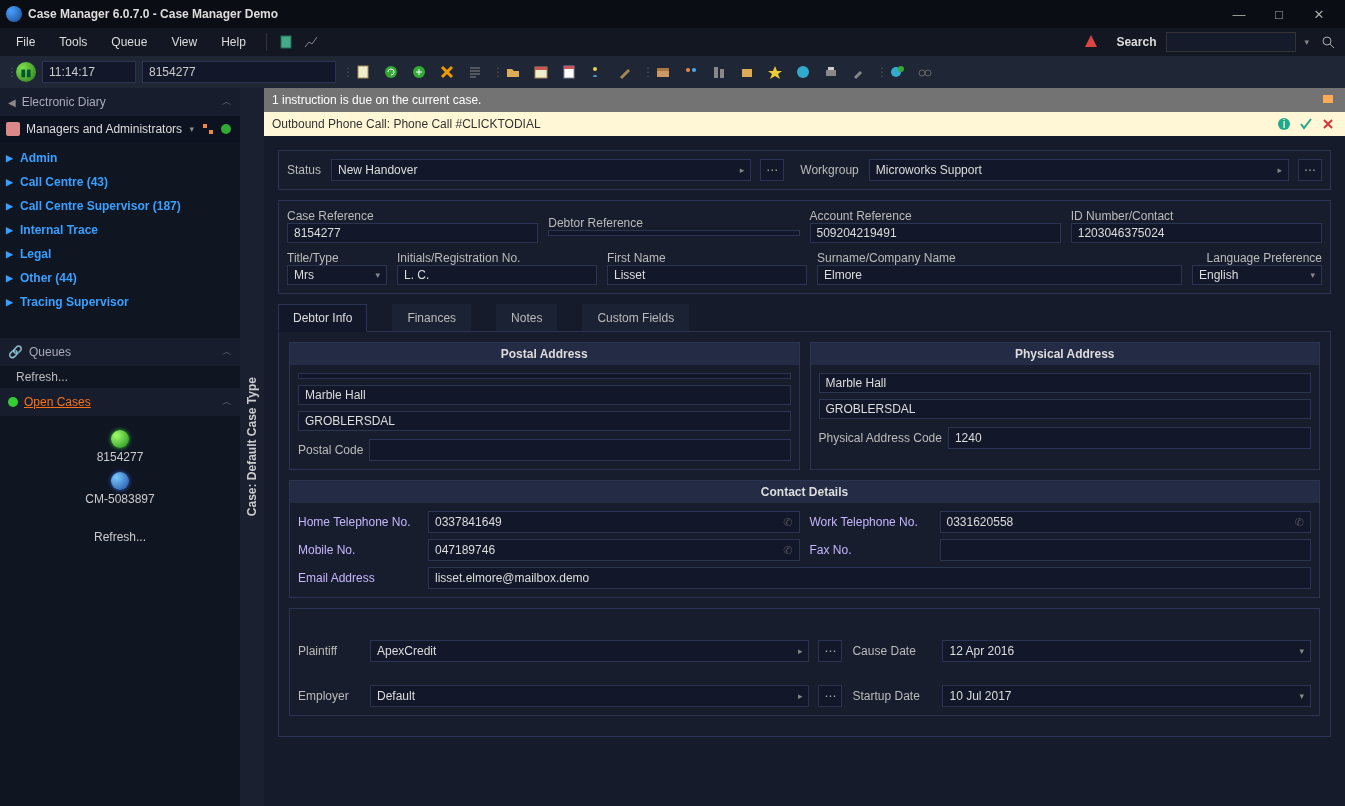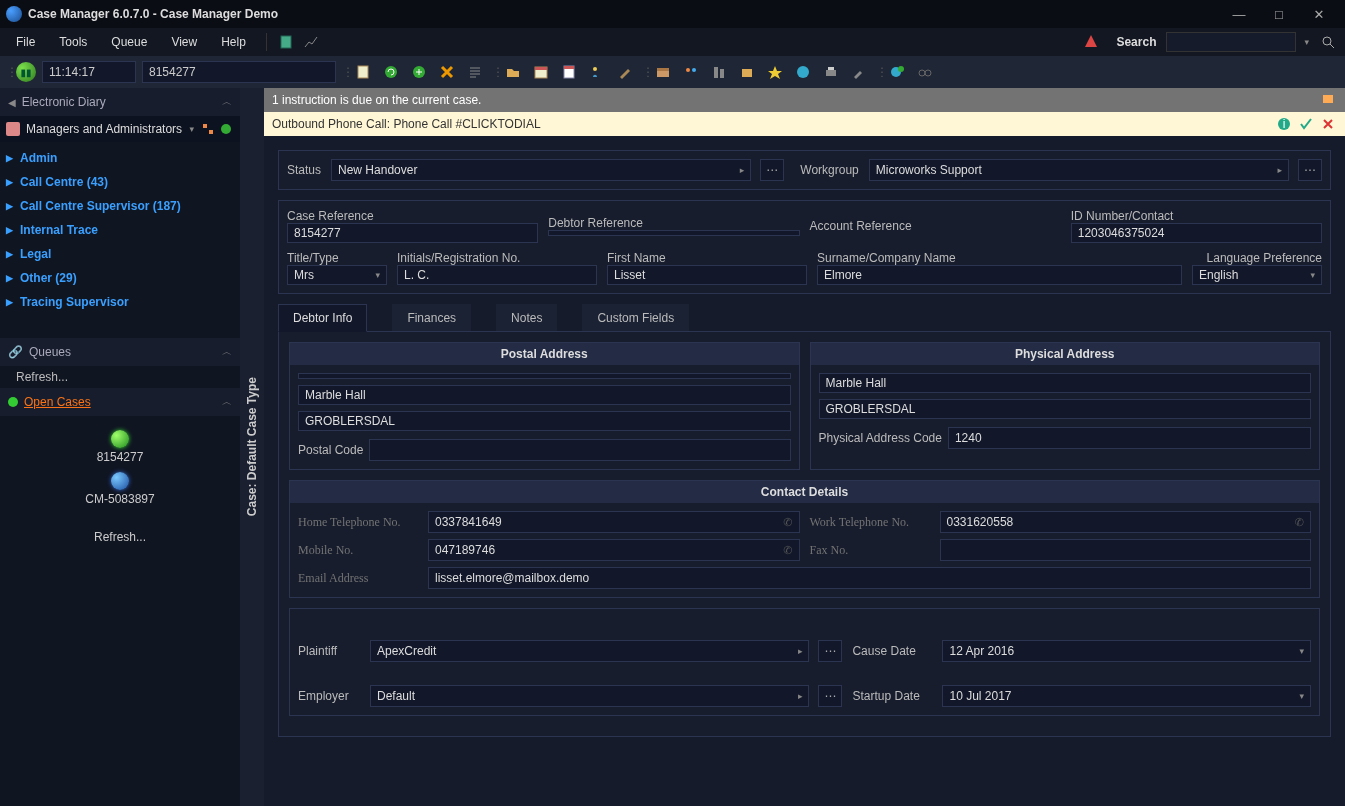--- a/index.html
+++ b/index.html
@@ -87,21 +87,21 @@
 .addr-box { flex:1; border:1px solid #2b3450; }
 .addr-head { background:#232b45; color:#ddd; font-weight:bold; text-align:center; padding:4px; }
 .addr-body { padding:8px; display:flex; flex-direction:column; gap:6px; }
 .addr-body .inp { width:100%; }
 .addr-foot { display:flex; align-items:center; gap:6px; padding:0 8px 8px; }
 
 .contact-box { border:1px solid #2b3450; margin-top:10px; }
 .contact-body { padding:8px; }
 .crow { display:flex; gap:10px; align-items:center; margin-bottom:6px; }
 .crow:last-child{ margin-bottom:0; }
-.clabel { width:120px; color:#737373;font-family:Liberation Serif, serif; }
+.clabel { width:120px; color:#c4b5fd; }
 .cinp { flex:1; height:22px; background:#12182a; border:1px solid #2b3450; color:#ddd; padding:2px 6px; display:flex; align-items:center; justify-content:space-between; }
 .phone-icon { color:#555; font-size:11px; }
 
 .pl-row { display:flex; gap:10px; align-items:center; margin-top:23px; }
 .pl-label { width:62px; color:#bbb; }
 
 svg { display:block; }
 </style>
 </head>
 <body>
@@ -317,21 +317,21 @@
       <div class="side-item">
           <span class="tri">▶</span>
           <span>Internal Trace</span>
         </div>
       <div class="side-item">
           <span class="tri">▶</span>
           <span>Legal</span>
         </div>
       <div class="side-item">
           <span class="tri">▶</span>
-          <span>Other (29)</span>
+          <span>Other (44)</span>
         </div>
       <div class="side-item">
           <span class="tri">▶</span>
           <span>Tracing Supervisor</span>
         </div>
     </div>
     <div style="height:20px;"></div>
     <div class="side-header">
       <span style="margin-right:6px;color:#5bf;">🔗</span>
       <span class="label">Queues</span>
@@ -410,20 +410,21 @@
           <div class="col" style="flex:1;">
             <span class="fld-label">Case Reference</span>
             <div class="inp">8154277</div>
           </div>
           <div class="col" style="flex:1;">
             <span class="fld-label">Debtor Reference</span>
             <div class="inp"></div>
           </div>
           <div class="col" style="flex:1;">
             <span class="fld-label">Account Reference</span>
+            <div class="inp">509204219491</div>
           </div>
           <div class="col" style="flex:1;">
             <span class="fld-label">ID Number/Contact</span>
             <div class="inp">1203046375024</div>
           </div>
         </div>
         <div class="row">
           <div class="col" style="width:100px;">
             <span class="fld-label">Title/Type</span>
             <div class="inp combo">

